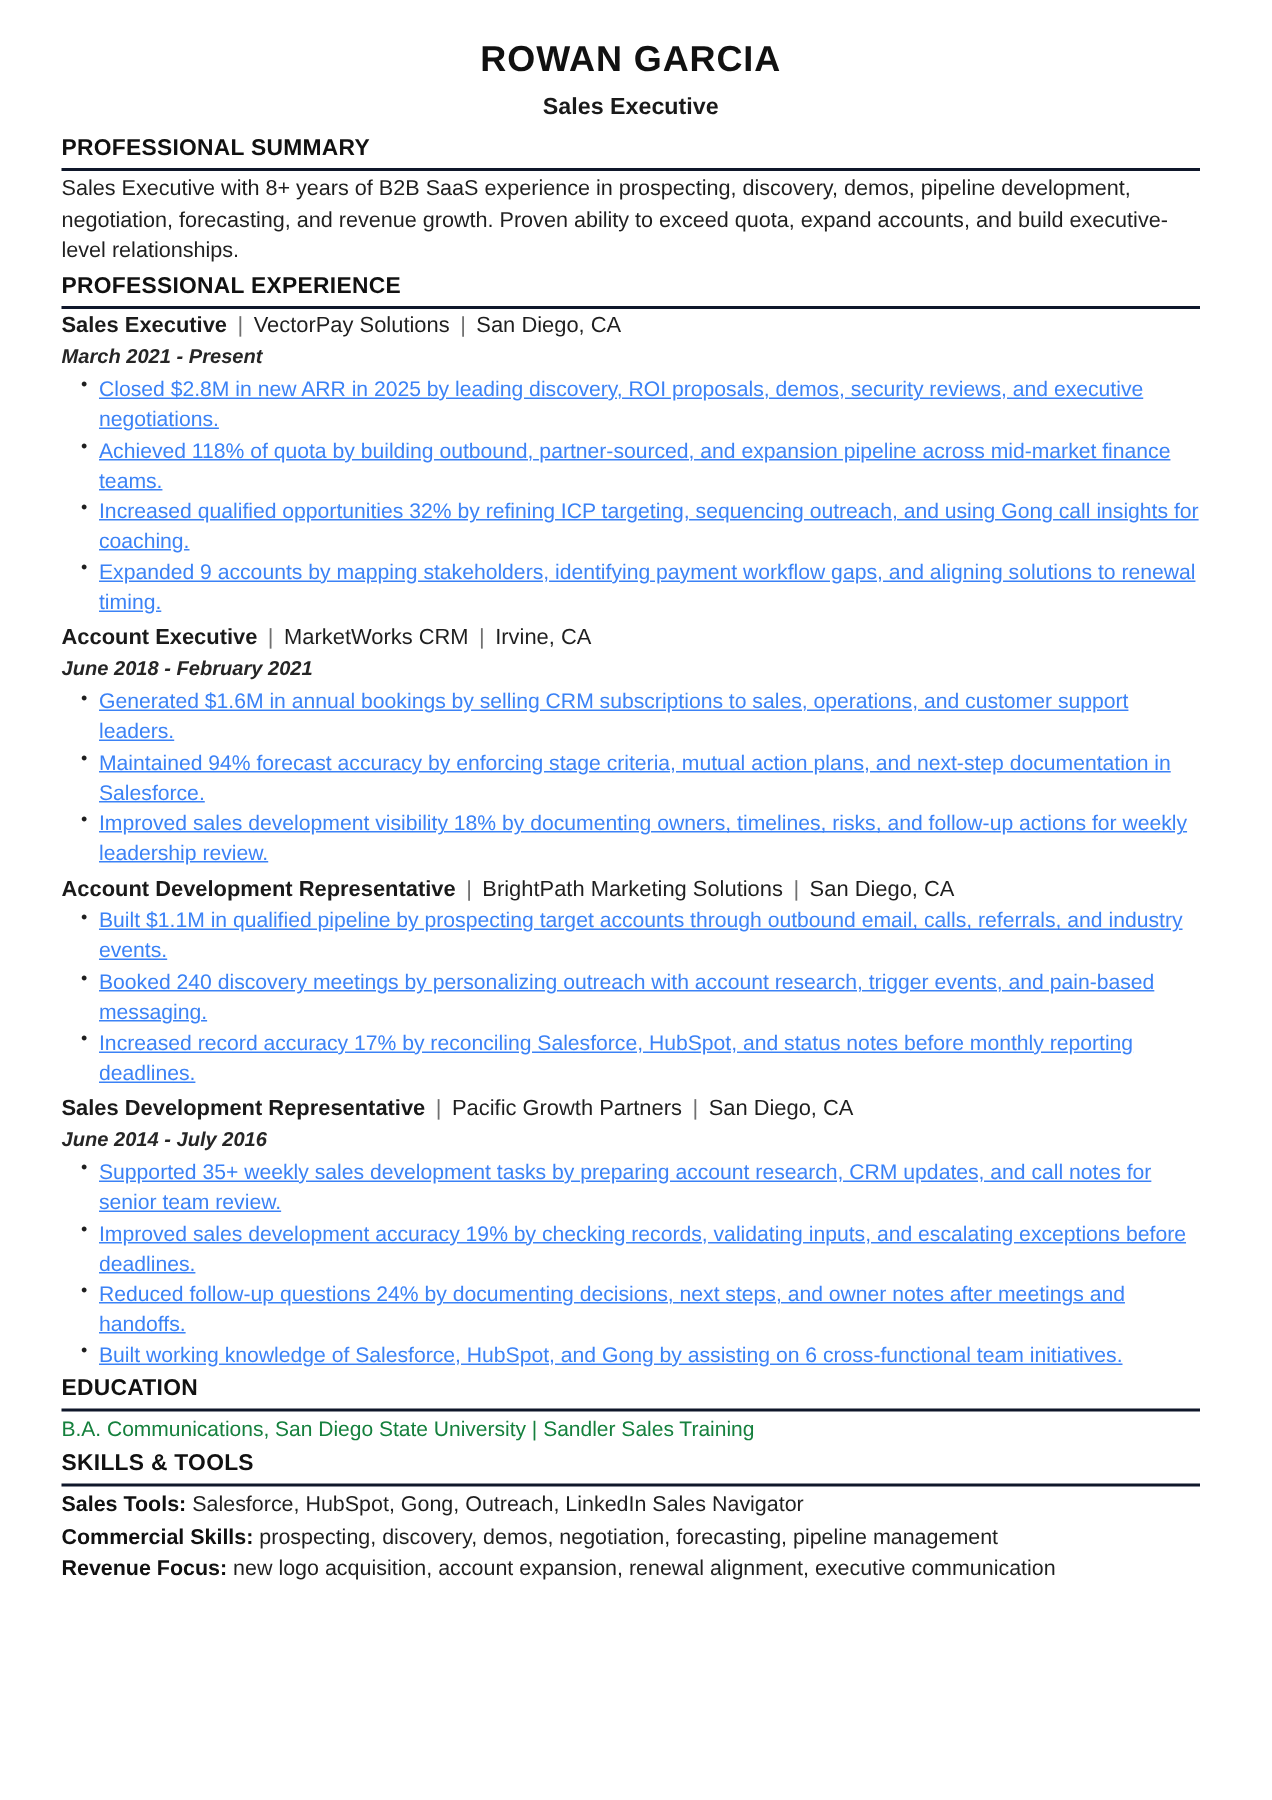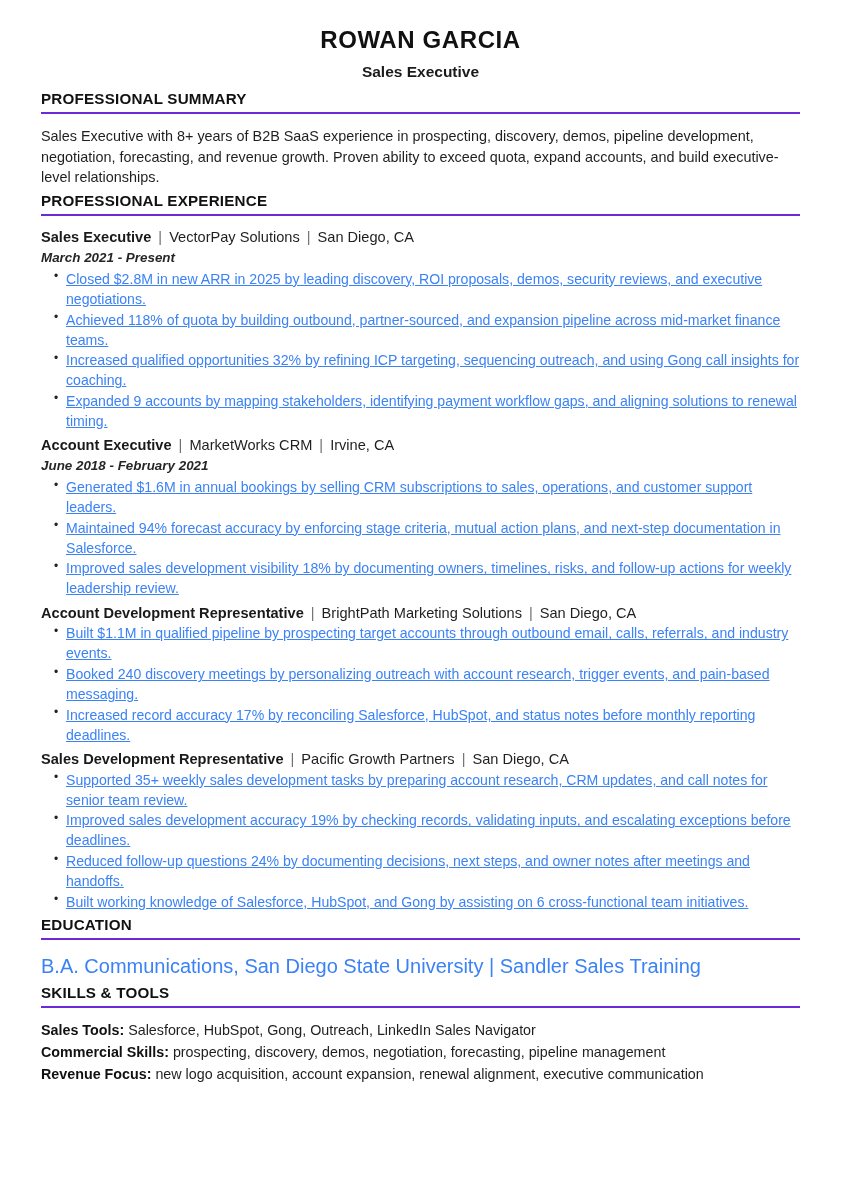--- a/index.html
+++ b/index.html
@@ -50,24 +50,24 @@
 
   
   .section { margin-top: 1px; }
   .sec-title {
     font-size: 15.2px;
     font-weight: bold;
     letter-spacing: 0.2px;
     color: #111111;
     line-height: 1.32;
     padding-bottom: 3px;
-    border-bottom: 2px solid #6d28d9;
+    border-bottom: 2px solid #0f172a;
     margin: 3px 0 0 0;
   }
-  .sec-body { padding-top: 12px; }
+  .sec-body { padding-top: 2px; }
 
   .summary {
     font-size: 14.4px;
     line-height: 1.43;
     color: #1f1f1f;
     margin: 0;
   }
 
   
   .job { margin-bottom: 1px; }
@@ -112,23 +112,23 @@
     content: "\2022";
     position: absolute;
     left: 0;
     top: -0.5px;
     font-size: 12px;
     color: #1f1f1f;
   }
 
   
   .edu-line {
-    font-size: 20px;
+    font-size: 14px;
     line-height: 1.42;
-    color: #3b82f6;
+    color: #15803d;
     margin: 0;
   }
   .skill-line {
     font-size: 14.3px;
     line-height: 1.52;
     color: #1f1f1f;
     margin: 0;
   }
   .skill-label { font-weight: bold; color: #111111; }
 </style>
@@ -174,20 +174,21 @@
         <div class="job">
           <p class="job-line"><span class="job-title">Account Development Representative</span><span class="sep">|</span><span class="job-org">BrightPath Marketing Solutions</span><span class="sep">|</span><span class="job-loc">San Diego, CA</span></p>
           <ul class="bullets">
             <li>Built $1.1M in qualified pipeline by prospecting target accounts through outbound email, calls, referrals, and industry events.</li>
             <li>Booked 240 discovery meetings by personalizing outreach with account research, trigger events, and pain-based messaging.</li>
             <li>Increased record accuracy 17% by reconciling Salesforce, HubSpot, and status notes before monthly reporting deadlines.</li>
           </ul>
         </div>
         <div class="job">
           <p class="job-line"><span class="job-title">Sales Development Representative</span><span class="sep">|</span><span class="job-org">Pacific Growth Partners</span><span class="sep">|</span><span class="job-loc">San Diego, CA</span></p>
+          <p class="job-dates">June 2014 - July 2016</p>
           <ul class="bullets">
             <li>Supported 35+ weekly sales development tasks by preparing account research, CRM updates, and call notes for senior team review.</li>
             <li>Improved sales development accuracy 19% by checking records, validating inputs, and escalating exceptions before deadlines.</li>
             <li>Reduced follow-up questions 24% by documenting decisions, next steps, and owner notes after meetings and handoffs.</li>
             <li>Built working knowledge of Salesforce, HubSpot, and Gong by assisting on 6 cross-functional team initiatives.</li>
           </ul>
         </div>
       </div>
   </section>
 

